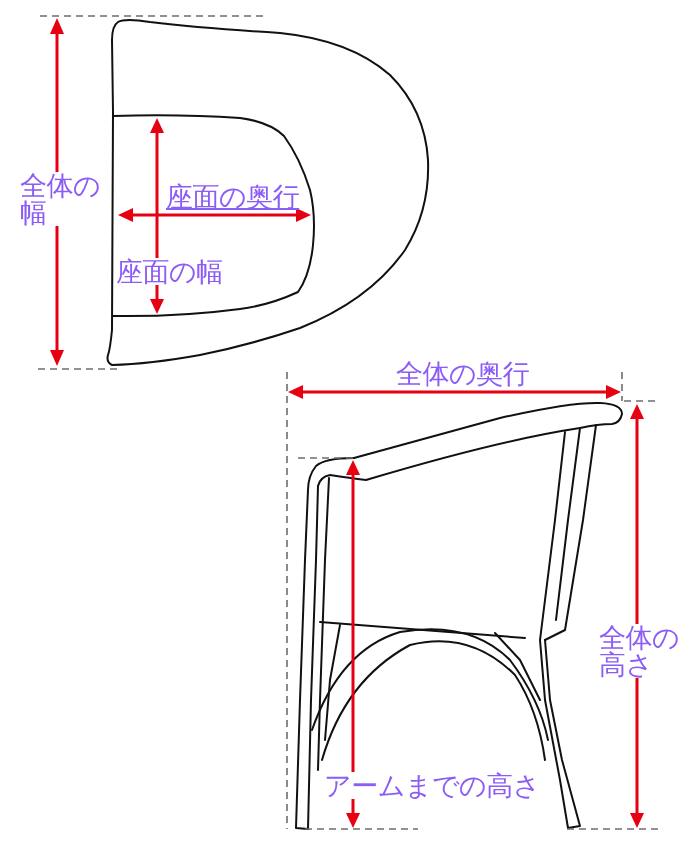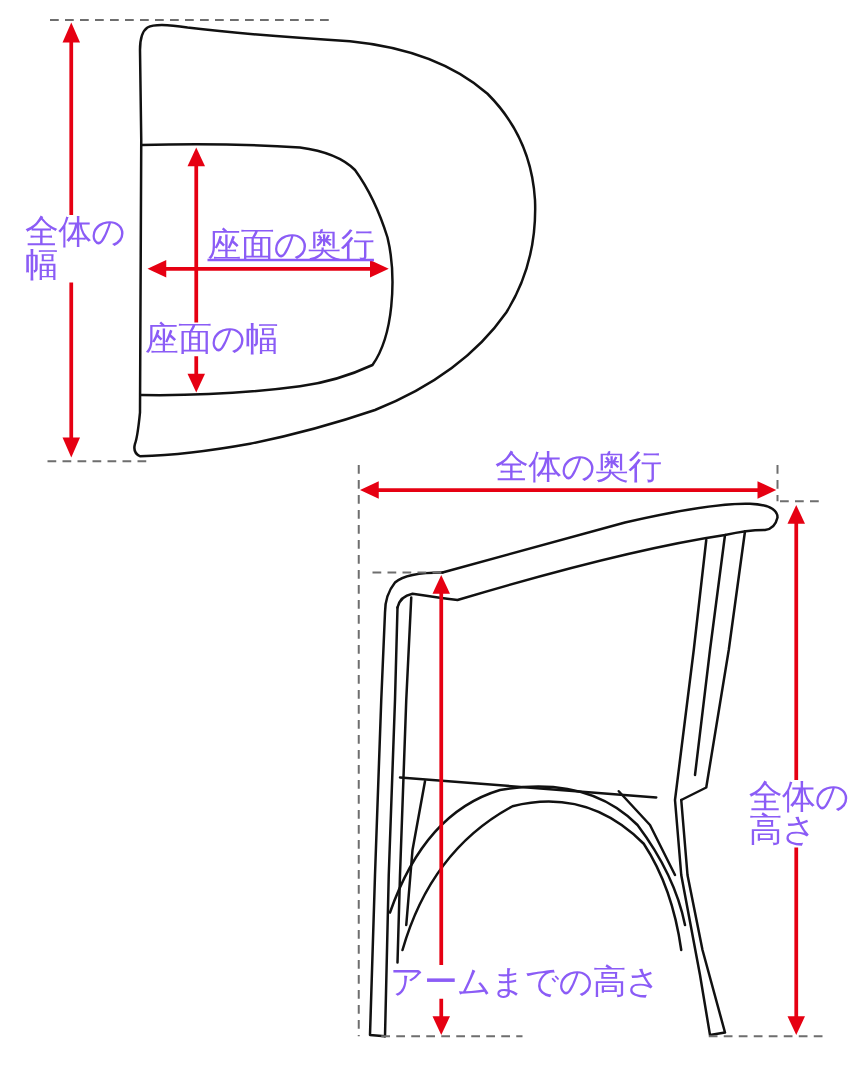--- a/index.html
+++ b/index.html
@@ -100,13 +100,13 @@
   <div>全体の</div>
   <div>幅</div>
 </div>
 <div class="label nobg" style="left:166px; top:183px;text-decoration:underline;">座面の奥行</div>
 <div class="label" style="left:116px; top:258px;">座面の幅</div>
 <div class="label nobg" style="left:396px; top:360px;">全体の奥行</div>
 <div class="label" style="left:599px; top:624px; width:76px;">
   <div>全体の</div>
   <div>高さ</div>
 </div>
-<div class="label" style="left:312px; top:772px;">アームまでの高さ</div>
+<div class="label" style="left:324px; top:772px;">アームまでの高さ</div>
 
 </body></html>

